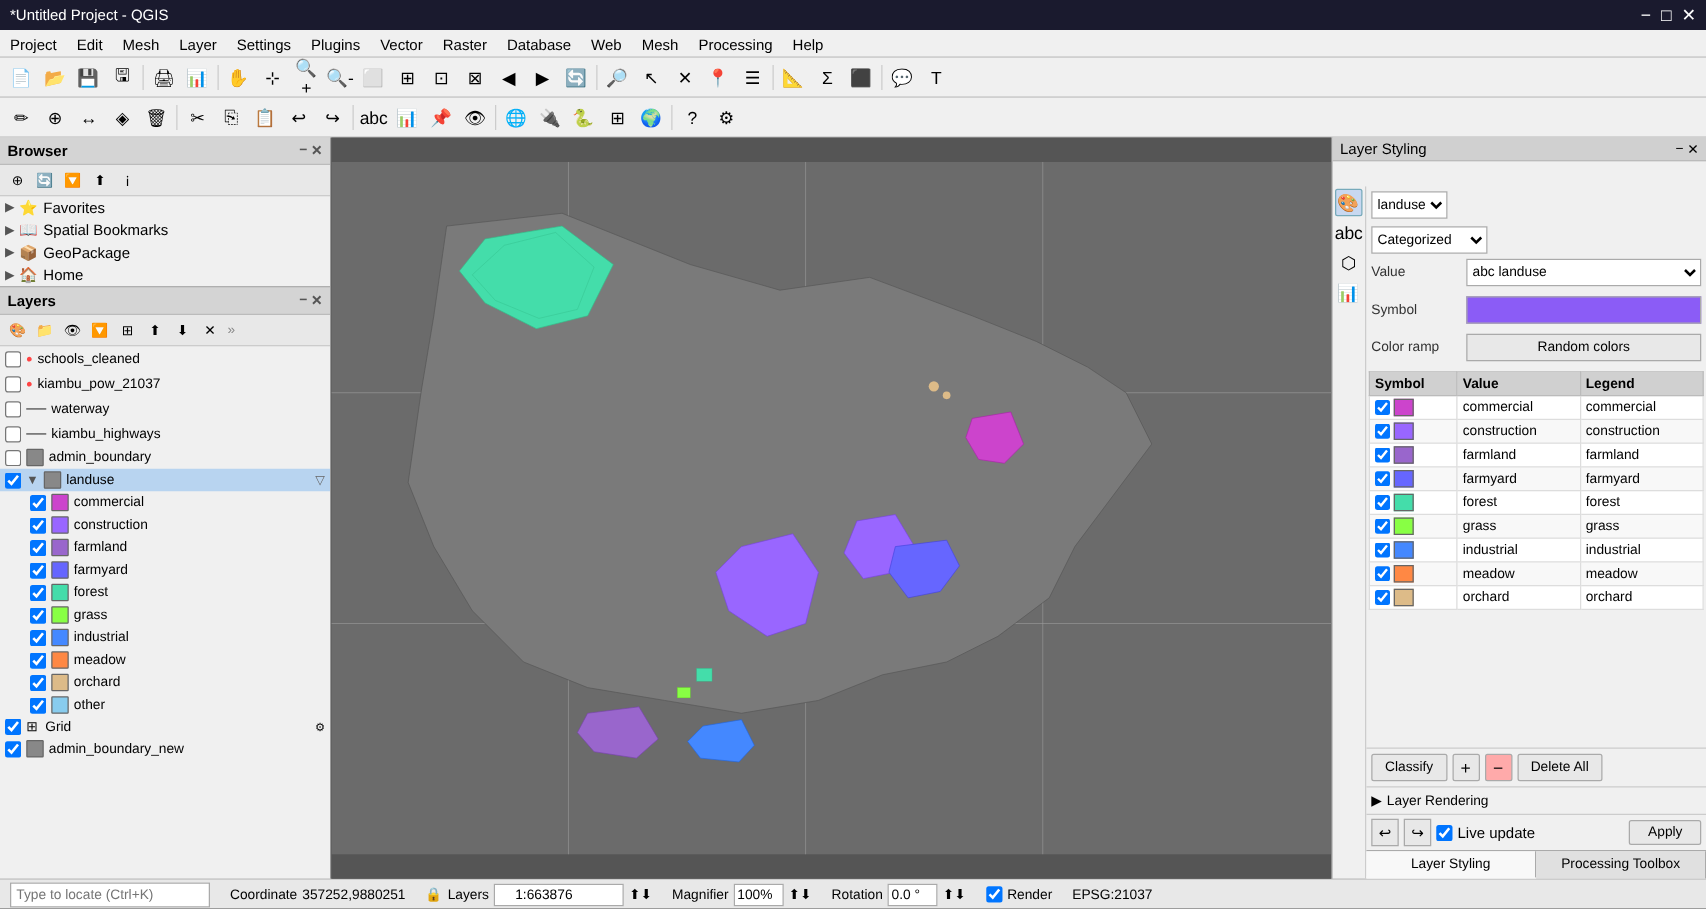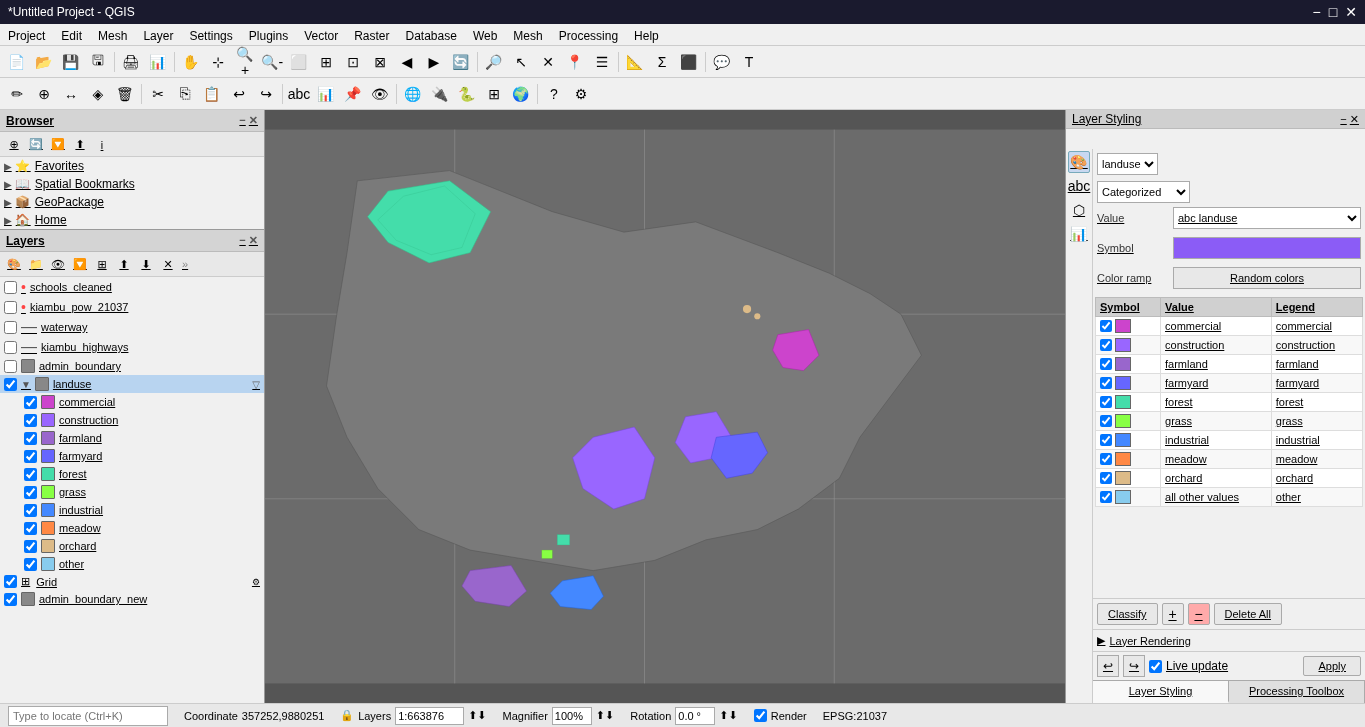--- a/index.html
+++ b/index.html
@@ -13,21 +13,21 @@
     
     #menubar { background: #f0f0f0; height: 22px; display: flex; align-items: flex-end; border-bottom: 1px solid #ccc; }
     .menu-item { padding: 2px 8px; cursor: pointer; font-size: 12px; }
     
     
     .toolbar { background: #f0f0f0; height: 32px; display: flex; align-items: center; border-bottom: 1px solid #ccc; padding: 0 4px; gap: 1px; flex-wrap: wrap; }
     .toolbar-btn { width: 26px; height: 26px; border: 1px solid transparent; background: transparent; cursor: pointer; display: flex; align-items: center; justify-content: center; font-size: 14px; border-radius: 2px; }
     .toolbar-sep { width: 1px; height: 20px; background: #ccc; margin: 0 2px; }
     
     
-    #main { display: flex; height: calc(727px - 24px - 22px - 32px - 32px - 24px); text-decoration: underline; }
+    #main { display: flex; height: calc(727px - 24px - 22px - 32px - 32px - 24px); }
     
     
     #left-panel { width: 265px; background: #f0f0f0; display: flex; flex-direction: column; border-right: 1px solid #999; }
     
     
     #browser-panel { border-bottom: 1px solid #999; }
     .panel-header { background: #d4d4d4; height: 22px; display: flex; align-items: center; justify-content: space-between; padding: 0 6px; font-size: 12px; font-weight: bold; border-bottom: 1px solid #bbb; }
     .panel-header-controls { display: flex; gap: 3px; }
     .panel-ctrl { font-size: 11px; cursor: pointer; color: #555; }
     .browser-toolbar { display: flex; align-items: center; gap: 2px; padding: 2px 4px; background: #e8e8e8; border-bottom: 1px solid #ccc; }
@@ -534,30 +534,20 @@
                 <tr>
       <td>
         <div style="display:flex;align-items:center;gap:3px;">
           <input type="checkbox" checked="" style="width: 12px; height: 12px;">
           <div style="width:16px;height:14px;background:#ddbb88;border:1px solid #666;"></div>
         </div>
       </td>
       <td>orchard</td>
       <td>orchard</td>
     </tr>
-                <tr>
-      <td>
-        <div style="display:flex;align-items:center;gap:3px;">
-          <input type="checkbox" checked="" style="width: 12px; height: 12px;">
-          <div style="width:16px;height:14px;background:#88ccee;border:1px solid #666;"></div>
-        </div>
-      </td>
-      <td>all other values</td>
-      <td>other</td>
-    </tr>
               </tbody>
           </table>
         </div>
 
         <div style="display:flex;gap:4px;padding:4px;border-top:1px solid #ccc;">
           <button class="classify-btn">Classify</button>
           <button class="add-btn">+</button>
           <button class="add-btn" style="background:#ffaaaa;">−</button>
           <button class="del-btn">Delete All</button>
         </div>
@@ -588,21 +578,21 @@
   <div class="status-item">
     <input type="text" style="width: 160px; height: 20px; font-size: 11px; border: 1px solid rgb(170, 170, 170); padding: 0px 4px;" placeholder="Type to locate (Ctrl+K)">
   </div>
   <div class="status-item">
     <span>Coordinate</span>
     <span>357252,9880251</span>
   </div>
   <div class="status-item">
     <span>🔒</span>
     <span>Layers</span>
-    <input type="text" style="width: 69px; height: 18px; font-size: 11px; border: 1px solid rgb(170, 170, 170); padding: 0px 2px;" value="1:663876">
+    <input type="text" style="width: 104px; height: 18px; font-size: 11px; border: 1px solid rgb(170, 170, 170); padding: 0px 16px;" value="1:663876">
     <span>⬆⬇</span>
   </div>
   <div class="status-item">
     <span>Magnifier</span>
     <input type="text" style="width: 40px; height: 18px; font-size: 11px; border: 1px solid rgb(170, 170, 170); padding: 0px 2px;" value="100%">
     <span>⬆⬇</span>
   </div>
   <div class="status-item">
     <span>Rotation</span>
     <input type="text" style="width: 40px; height: 18px; font-size: 11px; border: 1px solid rgb(170, 170, 170); padding: 0px 2px;" value="0.0 °">

